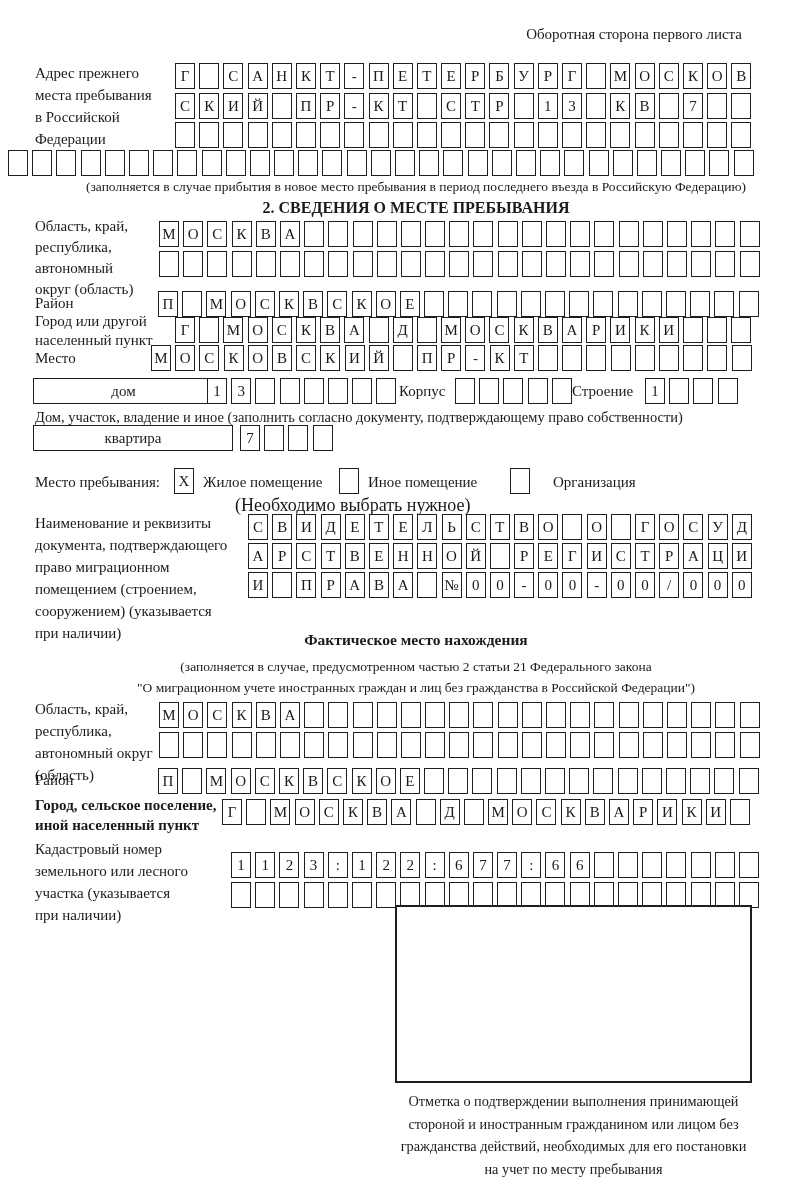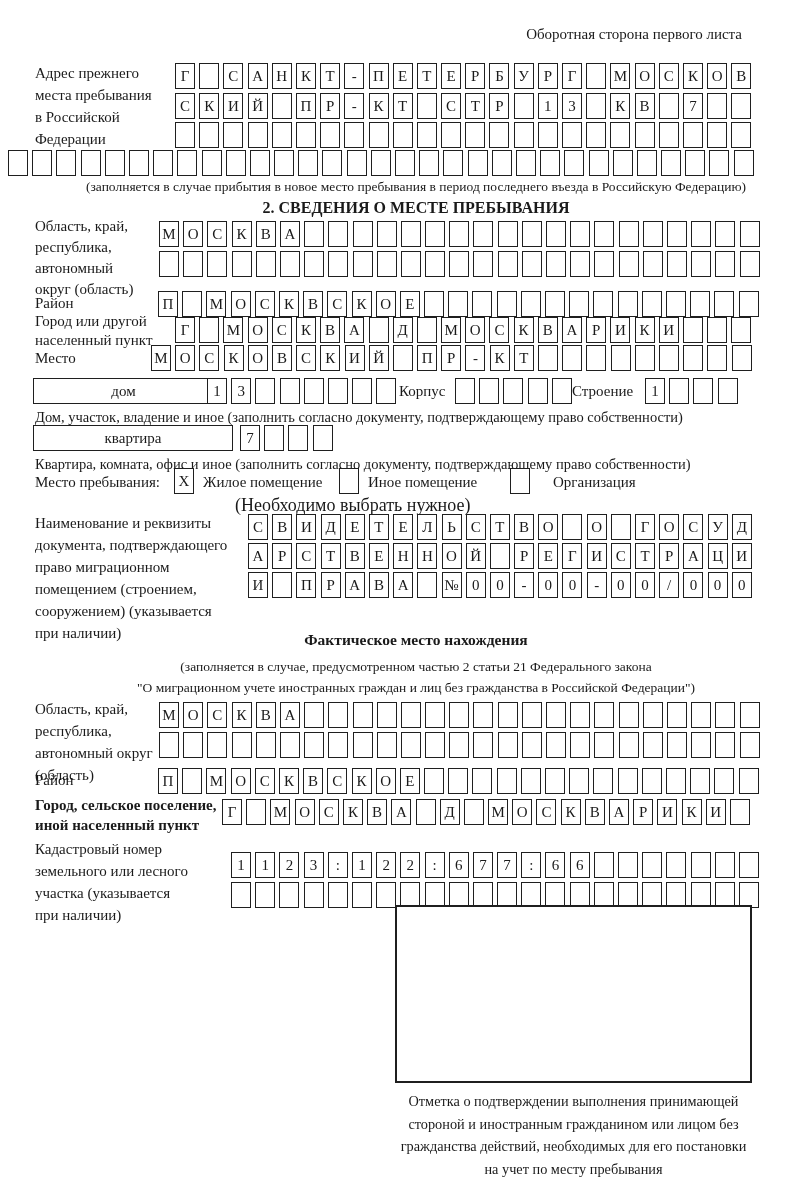--- a/index.html
+++ b/index.html
@@ -326,21 +326,20 @@
     </div>
   <div class="abs note" style="left:35px;top:409px;font-size:14.5px;">Дом, участок, владение и иное (заполнить согласно документу, подтверждающему право собственности)</div>
 
   <div class="abs wbox" style="left:33px;top:425px;width:200px;">квартира</div>
   <div class="abs cellrow" style="left:240px;top:425px;">
       <span class="cell">7</span>
       <span class="cell"></span>
       <span class="cell"></span>
       <span class="cell"></span>
     </div>
-  <div class="abs note" style="left:35px;top:456px;font-size:14.5px;">Квартира, комната, офис и иное (заполнить согласно документу, подтверждающему право собственности)</div>
 
   <div class="abs lbl" style="left:35px;top:472px;">Место пребывания:</div>
   <span class="abs cell" style="left:174px;top:468px;">X</span>
   <div class="abs lbl" style="left:203px;top:472px;">Жилое помещение</div>
   <span class="abs cell" style="left:339px;top:468px;"></span>
   <div class="abs lbl" style="left:368px;top:472px;">Иное помещение</div>
   <span class="abs cell" style="left:510px;top:468px;"></span>
   <div class="abs lbl" style="left:553px;top:472px;">Организация</div>
   <div class="abs note" style="left:235px;top:495px;font-size:18px;">(Необходимо выбрать нужное)</div>
 

